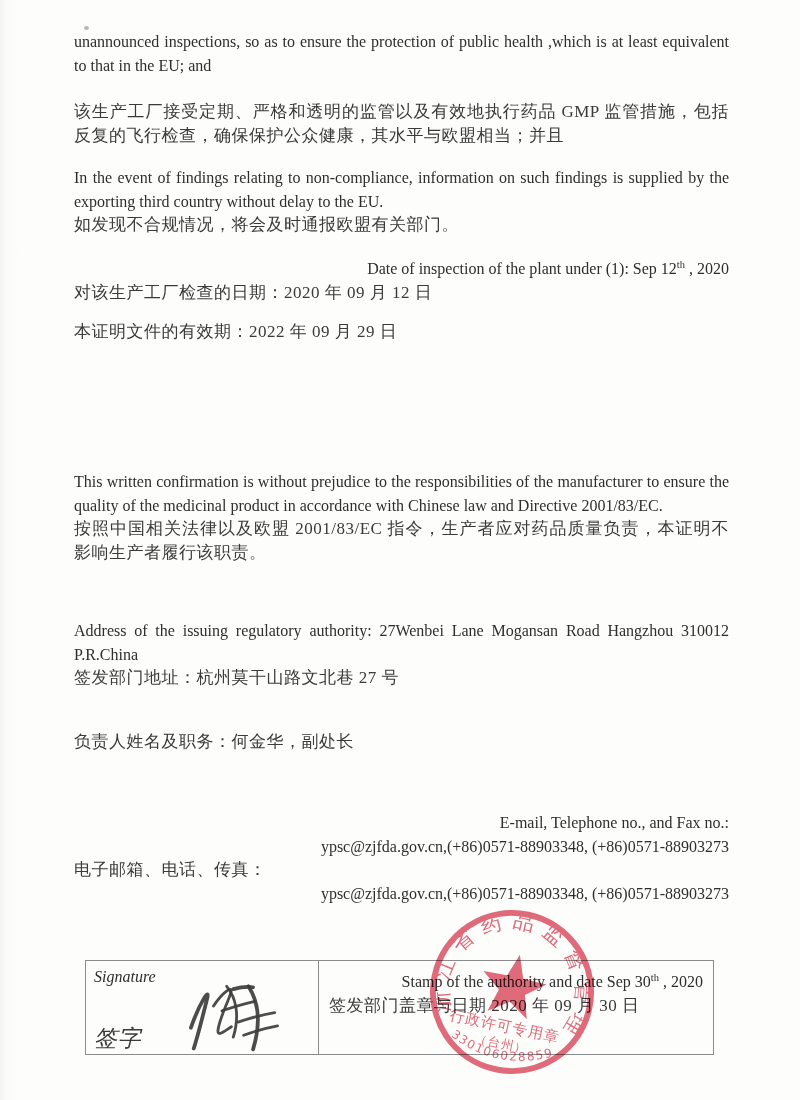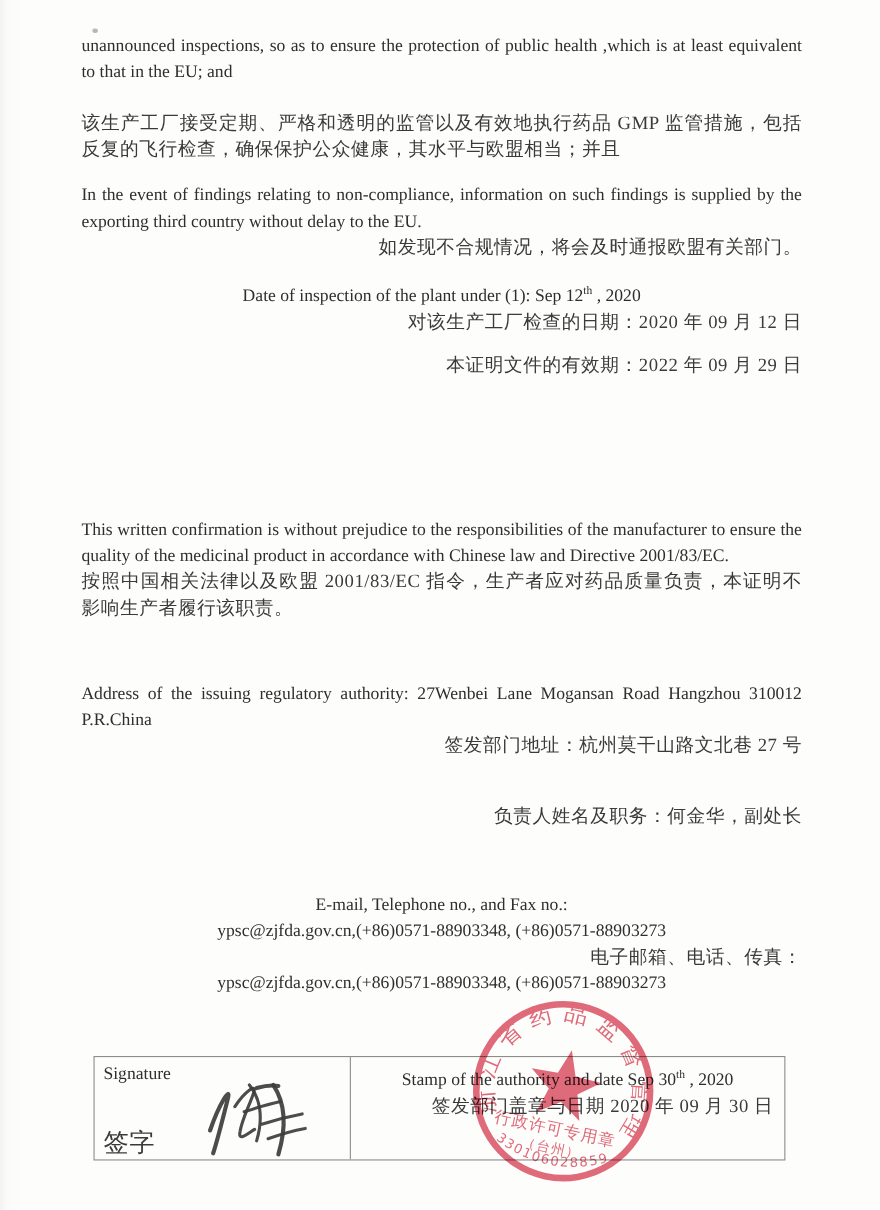--- a/index.html
+++ b/index.html
@@ -15,39 +15,40 @@
     position:absolute;inset:0;
     background:linear-gradient(90deg,#f3f3f1 0px,#fbfbfa 7px,#fdfdfc 20px,#fdfdfc 100%);
   }
   .speck{position:absolute;background:#9a9a96;border-radius:50%;opacity:.7;}
   .block{position:absolute;left:74px;width:655px;}
   .en{
     font-size:16px;line-height:23.5px;
     text-align:justify;
     color:#2e2e2e;
   }
-  .en.single{text-align:center;}
+  .en.single{text-align:right;}
   .zh{
     font-size:17px;line-height:23.5px;
     text-align:justify;
     color:#3a3a3a;
     letter-spacing:.5px;
   }
-  .zh.single{text-align:right;margin-left:32px;}
+  .zh.single{text-align:left;}
   .sup{font-size:10.5px;vertical-align:super;letter-spacing:0;}
   
   .sigtable{
     position:absolute;left:85px;top:960px;width:629px;height:95px;
     border:1px solid #8c8c8c;
     display:flex;box-sizing:border-box;
     background:transparent;
   }
   .cell-left{
     width:233px;border-right:1px solid #8c8c8c;box-sizing:border-box;
     position:relative;
+    font-style:italic;
   }
   .cell-right{flex:1;position:relative;padding:5px 10px;box-sizing:border-box;}
   .sig-label-top{position:absolute;top:4px;left:8px;font-size:16px;color:#2e2e2e;}
   .sig-label-bottom{position:absolute;bottom:4px;left:8px;font-size:23px;color:#3a3a3a;}
   .sig-svg{position:absolute;left:92px;top:14px;}
   .sig-stroke{fill:none;stroke:#3d3d3d;stroke-width:4;stroke-linecap:round;stroke-linejoin:round;opacity:.92;}
   .sig-stroke.thin{stroke-width:3;}
   
   .stamp{
     position:absolute;left:428px;top:908px;width:168px;height:170px;

